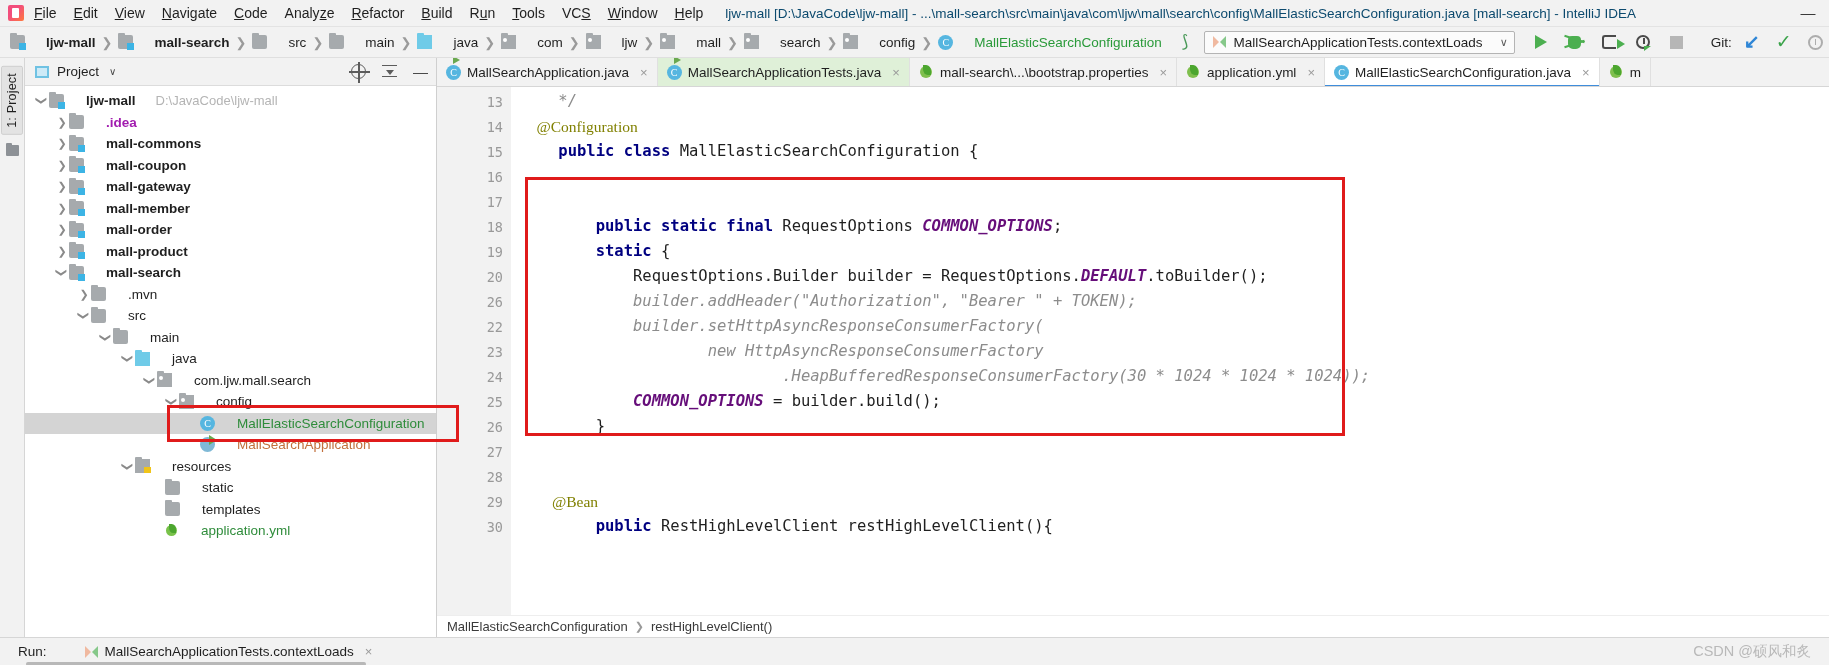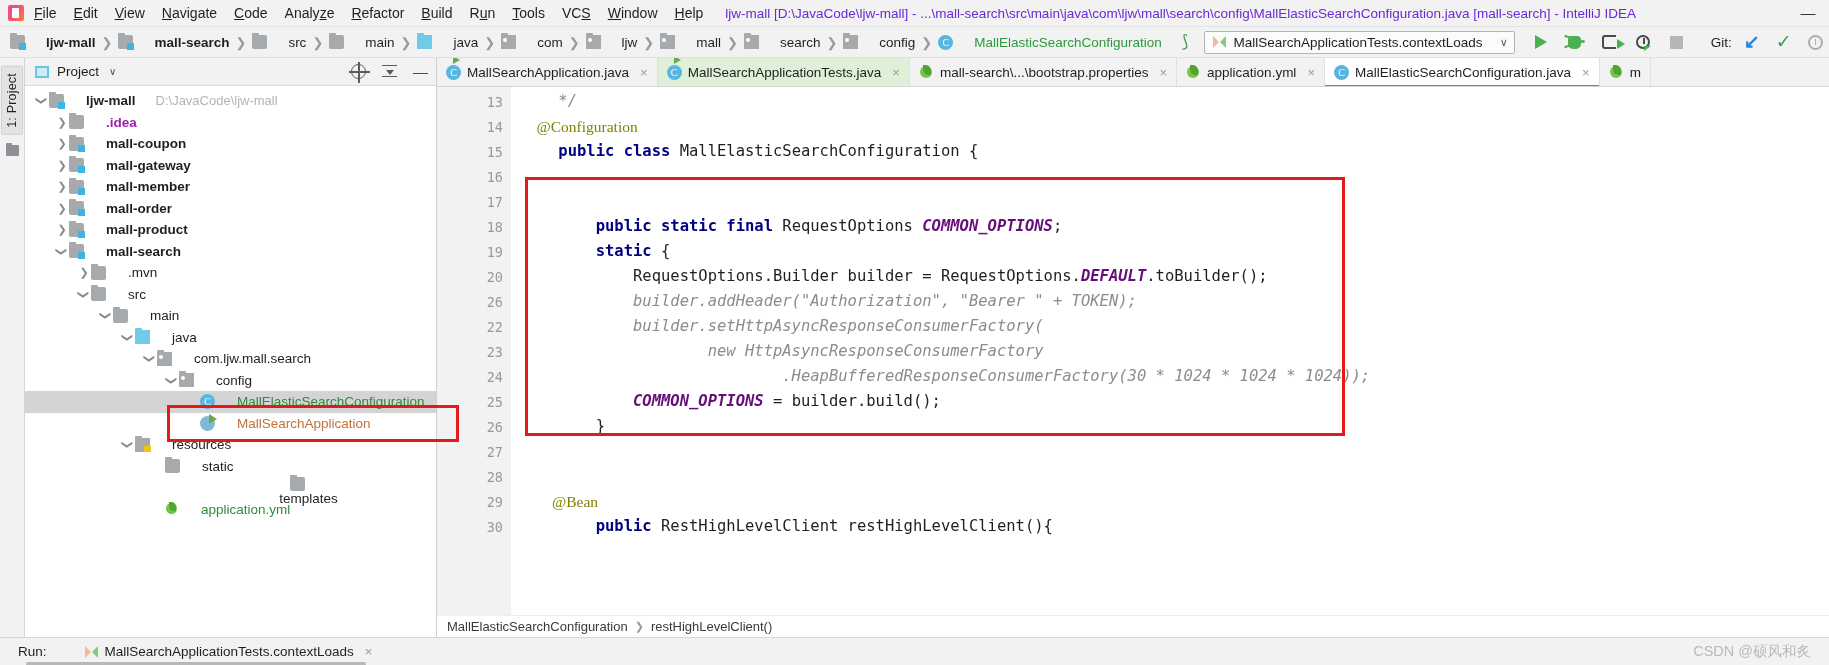--- a/index.html
+++ b/index.html
@@ -25,21 +25,21 @@
     border-radius: 2px;
   }
   .app-logo:after {
     content:""; position:absolute; left:4px; top:3px; width:7px; height:10px;
     background:#fff; border-radius:1px;
   }
   .menu { display: flex; align-items: center; gap: 17px; font-size: 14px; }
   .menu-item { cursor: default; color:#1f1f1f; }
   .menu-item .mn { text-decoration: underline; }
   .title-text {
-    margin-left: 22px; font-size: 13.5px; color: #6d28d9; white-space: nowrap;
+    margin-left: 22px; font-size: 13.5px; color: #0c4a6e; white-space: nowrap;
     overflow: hidden; text-overflow: ellipsis; text-align: right;
   }
   .win-controls { margin-left: auto; display: flex; align-items: flex-start; padding-right: 8px; }
   .win-min { width: 26px; text-align:center; font-size: 15px; color:#3a3a3a; line-height:12px; }
 
   
   .navbar {
     height: 31px; display: flex; align-items: center; flex: none;
     background: #f2f2f2; padding-left: 8px; gap: 0;
     border-bottom: 1px solid #dfdfdf;
@@ -355,20 +355,25 @@
           <span class="path">D:\JavaCode\ljw-mall</span>
         </div>
         <div class="row" style="padding-left:30px;">
           <span class="tw e"></span>
           <span class="ic ic-folder"></span>
           <span class="lbl muted">.idea</span>
         </div>
         <div class="row" style="padding-left:30px;">
           <span class="tw e"></span>
           <span class="ic ic-folder ic-module"></span>
+          <span class="lbl b">mall-commons</span>
+        </div>
+        <div class="row" style="padding-left:30px;">
+          <span class="tw e"></span>
+          <span class="ic ic-folder ic-module"></span>
           <span class="lbl b">mall-coupon</span>
         </div>
         <div class="row" style="padding-left:30px;">
           <span class="tw e"></span>
           <span class="ic ic-folder ic-module"></span>
           <span class="lbl b">mall-gateway</span>
         </div>
         <div class="row" style="padding-left:30px;">
           <span class="tw e"></span>
           <span class="ic ic-folder ic-module"></span>
@@ -429,21 +434,21 @@
         </div>
         <div class="row" style="padding-left:96px;">
           <span class="tw o"></span>
           <span class="ic ic-res"></span>
           <span class="lbl">resources</span>
         </div>
         <div class="row" style="padding-left:140px;">
           <span class="ic ic-folder"></span>
           <span class="lbl">static</span>
         </div>
-        <div class="row" style="padding-left:140px;flex-direction:column;">
+        <div class="row" style="padding-left:140px;">
           <span class="ic ic-folder"></span>
           <span class="lbl">templates</span>
         </div>
         <div class="row" style="padding-left:140px;">
           <span class="ic ic-yml"></span>
           <span class="lbl grn">application.yml</span>
         </div>
       </div>
     </div>
 

